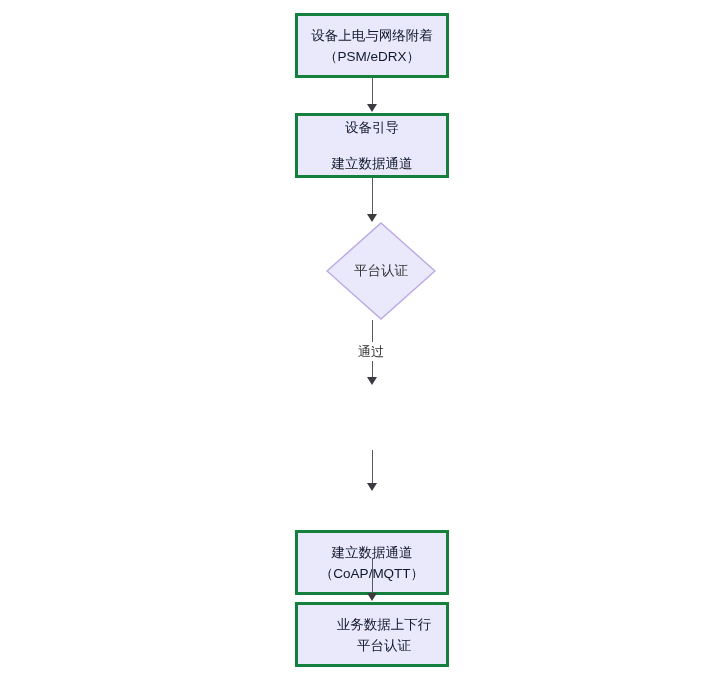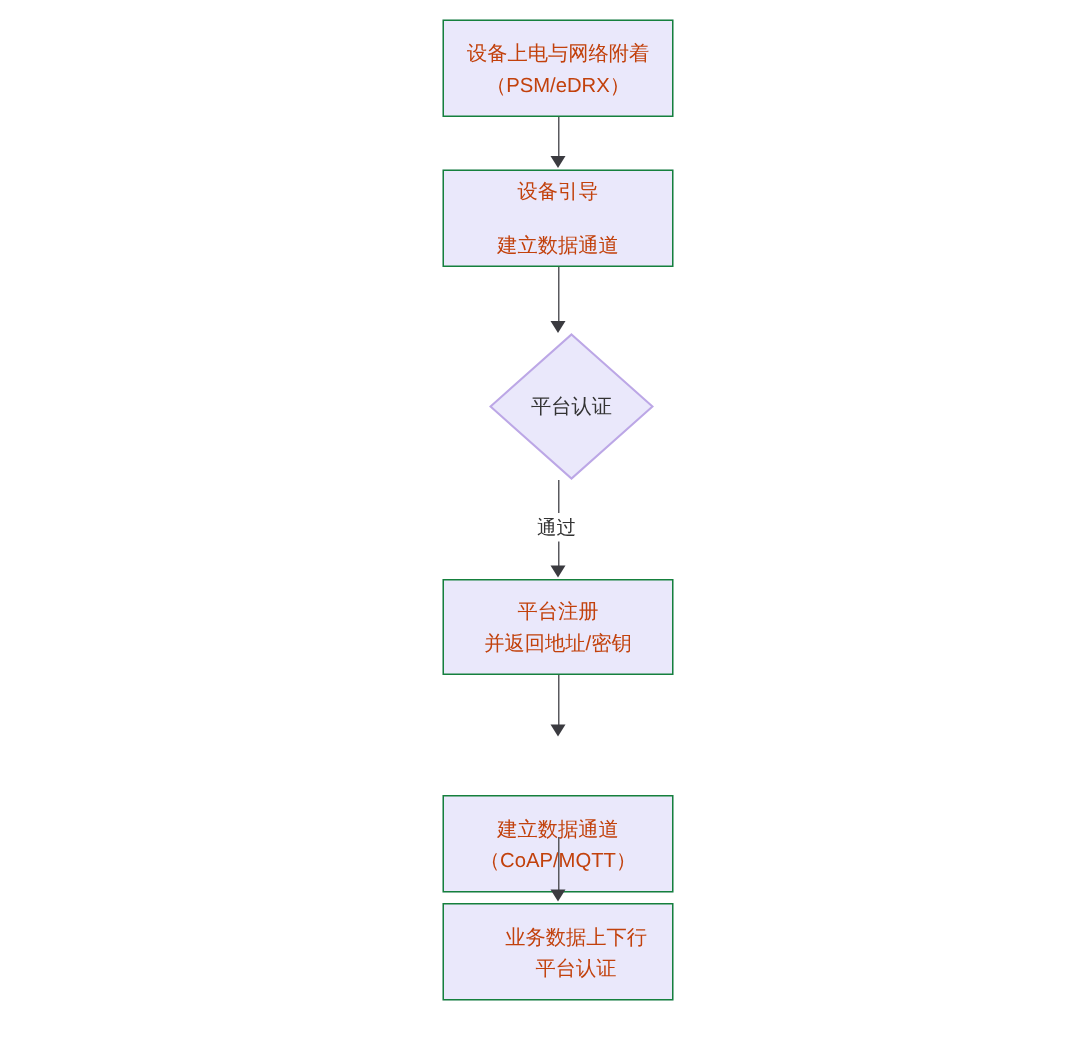--- a/index.html
+++ b/index.html
@@ -16,22 +16,22 @@
     height: 700px;
     background: #ffffff;
     overflow: hidden;
   }
 
   
   .node {
     position: absolute;
     box-sizing: border-box;
     background: #eae8fb;
-    border: 1px solid #15803d;
-    color: #c2410c;
+    border: 3px solid #15803d;
+    color: #0f172a;
     font-size: 13.5px;
     line-height: 21px;
     text-align: center;
     display: flex;
     flex-direction: column;
     align-items: center;
     justify-content: center;
     white-space: pre-line;
   }
   .node .line { display: block; }
@@ -108,24 +108,20 @@
     <svg class="diamond-shape" viewBox="0 0 110 98" preserveAspectRatio="none">
       <polygon points="55,1 109,49 55,97 1,49" fill="#eae8fb" stroke="#bca7e6" stroke-width="1.4"></polygon>
     </svg>
     <div class="diamond-label">平台认证</div>
   </div>
 
   <div class="conn" style="left:372px; top:320px; height:58px;"></div>
   <div class="edge-label" style="left:355px; top:342px;">通过</div>
   <div class="arrowhead" style="left:367px; top:377px;"></div>
 
-  <div class="node" style="left:295px; top:386px; width:154px; height:64px;">
-    <span class="line">平台注册</span>
-    <span class="line">并返回地址/密钥</span>
-  </div>
 
   <div class="conn" style="left:372px; top:450px; height:34px;"></div>
   <div class="arrowhead" style="left:367px; top:483px;"></div>
 
   <div class="node" style="left:295px; top:493px; width:154px; height:65px;margin-top:37px;">
     <span class="line">建立数据通道</span>
     <span class="line">（CoAP/MQTT）</span>
   </div>
 
   <div class="conn" style="left:372px; top:558px; height:36px;"></div>

